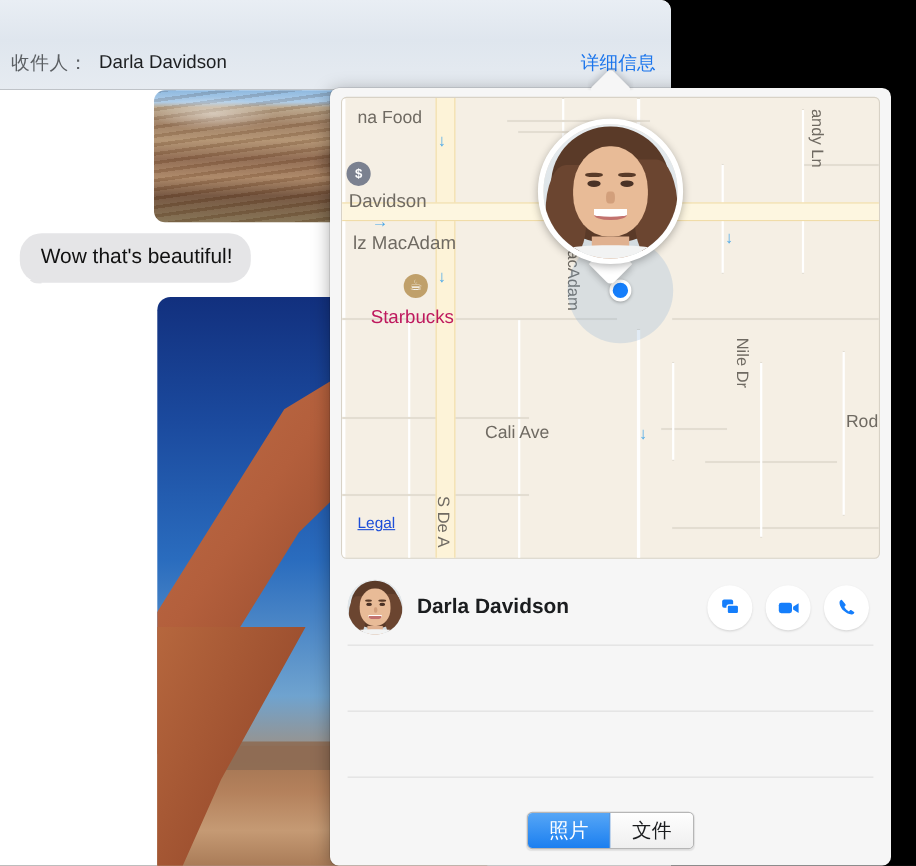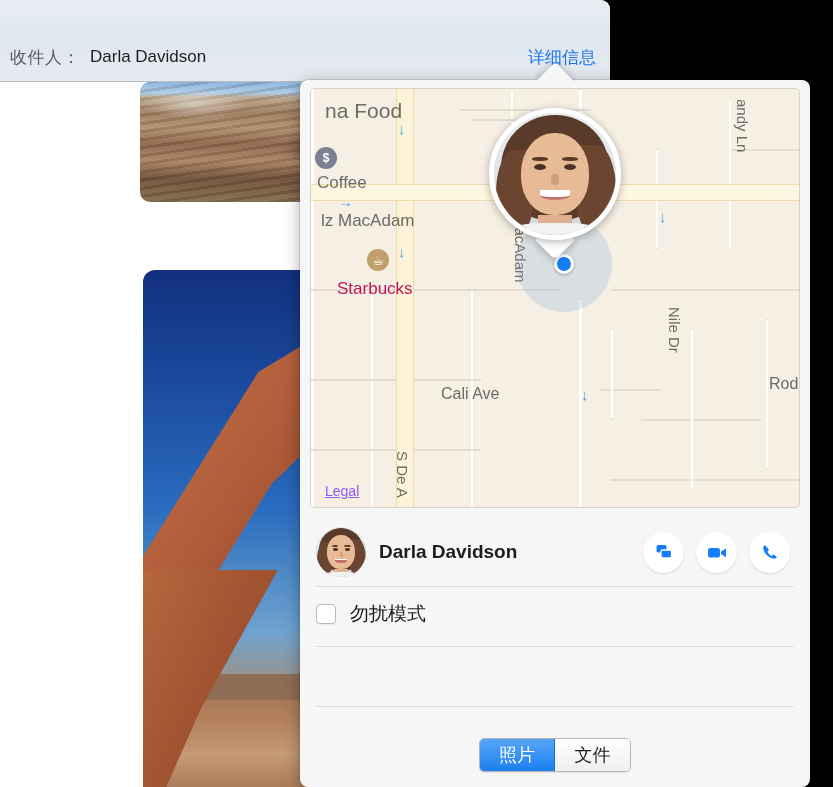--- a/index.html
+++ b/index.html
@@ -151,22 +151,22 @@
   .map-label.vert { transform: rotate(90deg); transform-origin: left top; }
   .poi-icon {
     position: absolute; width: 22px; height: 22px; border-radius: 50%;
     display:flex; align-items:center; justify-content:center;
     font-size: 12px; color:#fff; font-weight:bold;
   }
   .arrow-blue {
     position: absolute; color: #4aa8e8; font-size: 15px; line-height: 1;
   }
   .map-legal {
-    position: absolute; left: 14px; bottom: 8px; font-size: 14px;
-    color: #8b5cf6; text-decoration: underline; cursor: pointer;
+    position: absolute; left: 14px; bottom: 24px; font-size: 14px;
+    color: #1d4ed8; text-decoration: underline; cursor: pointer;
   }
   .accuracy {
     position: absolute; width: 96px; height: 96px; border-radius: 50%;
     background: rgba(120,165,210,.22);
   }
   .loc-dot {
     position:absolute; width: 20px; height: 20px; border-radius:50%;
     background:#157efb; border: 3px solid #fff; box-shadow: 0 1px 3px rgba(0,0,0,.3);
   }
   .avatar-pin {
@@ -258,20 +258,21 @@
       <div class="msg-header-inner">
         <span class="to-label">收件人：</span>
         <span class="to-value">Darla Davidson</span>
         <span class="details-link">详细信息</span>
       </div>
     </div>
 
     <div class="msg-body">
       <div class="photo-canyon"></div>
 
+      <div class="bubble">Wow that's beautiful!</div>
 
       <div class="photo-arch">
         <div class="arch-rock"></div>
         <div class="arch-ground"></div>
         <div class="arch-mesa"></div>
         <div class="arch-rock2"></div>
         <div class="arch-person">
           <div class="arm"></div>
             <div class="torso"></div>
             <div class="head"></div>
@@ -318,22 +319,22 @@
       <span class="arrow-blue" style="left:348px; top:120px;">↓</span>
       <span class="arrow-blue" style="left:270px; top:298px;">↓</span>
 
       <div class="poi-icon" style="left:4px; top:58px; background:#7b8190;">
         <span>$</span>
       </div>
       <div class="poi-icon" style="left:56px; top:160px; background:#c0a06a; font-size:13px;">
         <span>☕</span>
       </div>
 
-      <span class="map-label dark" style="left:14px; top:10px; font-size:21px;">na Food</span>
-      <span class="map-label dark" style="left:6px; top:84px; font-size:17px;">Coffee</span>
+      <span class="map-label dark" style="left:14px; top:10px; font-size:16px;">na Food</span>
+      <span class="map-label dark" style="left:6px; top:84px; font-size:17px;">Davidson</span>
       <span class="map-label dark" style="left:10px; top:122px; font-size:17px;">lz MacAdam</span>
       <span class="map-label" style="left:26px; top:190px; font-size:17px; color:#be185d;">Starbucks</span>
       <span class="map-label dark" style="left:130px; top:296px; font-size:16px;">Cali Ave</span>
       <span class="map-label dark vert" style="left:100px; top:362px; font-size:15px;">S De A</span>
       <span class="map-label dark vert" style="left:218px; top:126px; font-size:15px;">MacAdam</span>
       <span class="map-label dark vert" style="left:372px; top:218px; font-size:15px;">Nile Dr</span>
       <span class="map-label dark vert" style="left:440px; top:10px; font-size:15px;">andy Ln</span>
       <span class="map-label dark" style="left:458px; top:286px; font-size:16px;">Rod</span>
 
       <div class="accuracy" style="left:205px; top:127px;"></div>
@@ -400,24 +401,20 @@
         <div class="act-btn">
           <svg width="20" height="20" viewBox="0 0 20 20">
             <path d="M5.2 3.2c-.9 0-1.9 1-2 2.2-.2 2.6 1.9 6 3.6 7.7 1.7 1.7 5.1 3.8 7.7 3.6 1.2-.1 2.2-1.1 2.2-2l-2.6-1.9c-.5-.3-1.1-.2-1.5.2l-.9.9c-1.5-.6-3.6-2.7-4.2-4.2l.9-.9c.4-.4.5-1 .2-1.5L5.2 3.2z" fill="#157efb"></path>
           </svg>
         </div>
       </div>
     </div>
 
     <div class="divider" style="top:506px;"></div>
 
-    <div class="check-row" style="top:508px;">
-      <span class="cbox"></span>
-      <span class="check-label">勿扰模式</span>
-    </div>
 
     <div class="divider" style="top:566px;"></div>
 
 
     <div class="divider" style="top:626px;"></div>
 
     <div class="seg-wrap">
       <div class="seg">
         <div class="seg-item active">照片</div>
         <div class="seg-item">文件</div>

